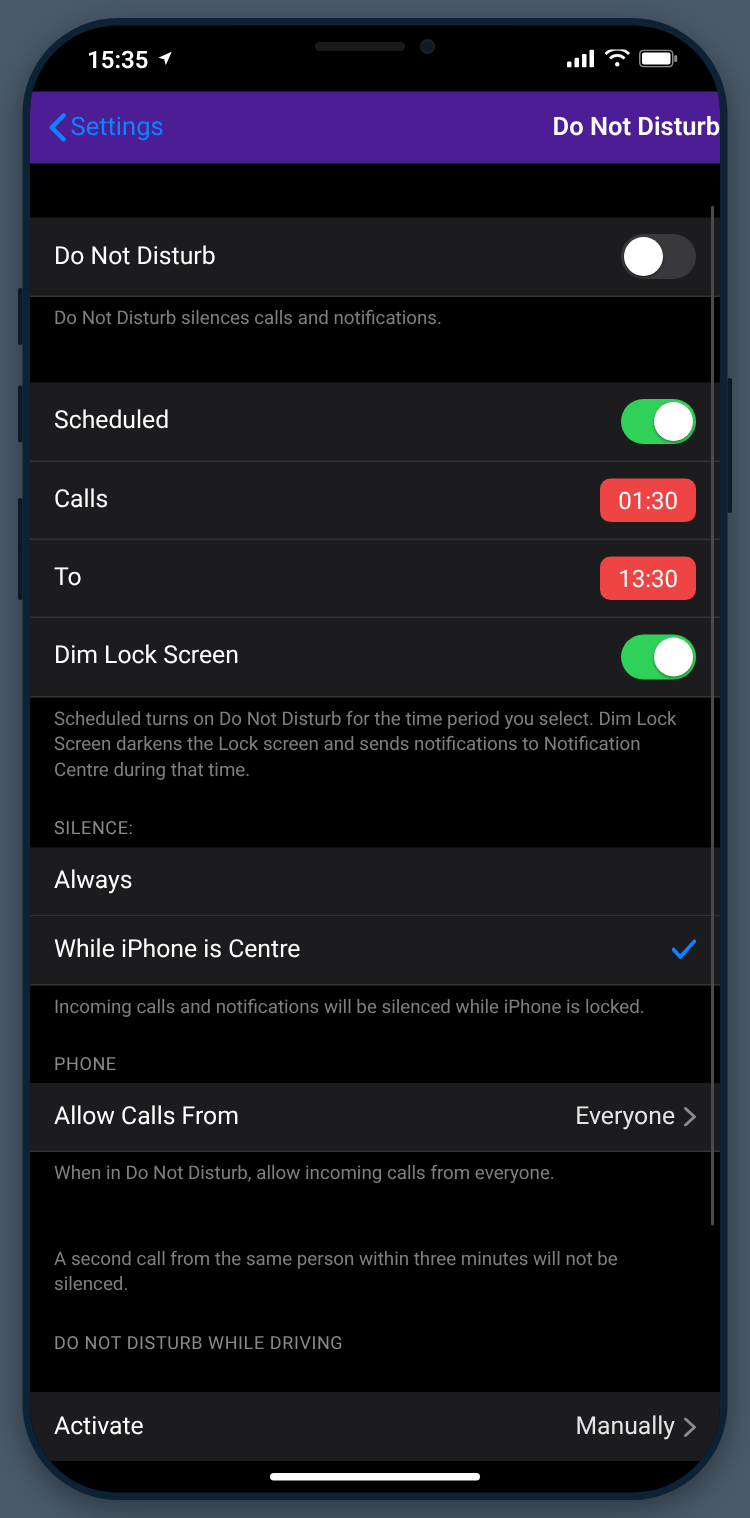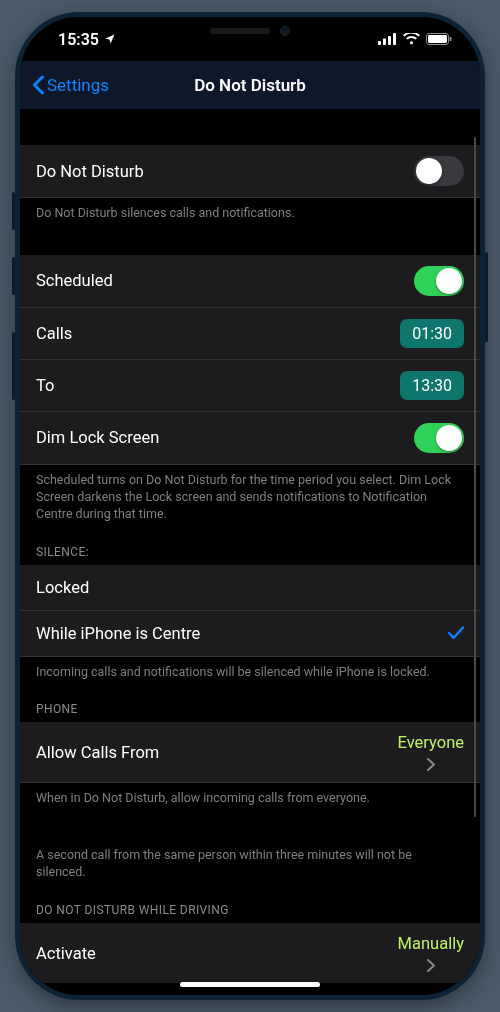--- a/index.html
+++ b/index.html
@@ -42,22 +42,22 @@
     position:absolute; top:0; left:0; right:0; height:44px;
     display:flex; justify-content:space-between; align-items:center;
     padding:0 28px; color:#fff; font-size:16px; font-weight:600;
     z-index:40;
   }
   .status-left { display:flex; align-items:center; gap:5px; padding-left:10px;}
   .status-right { display:flex; align-items:center; gap:6px; }
 
   .nav-bar {
     position:absolute; top:44px; left:0; right:0; height:48px;
-    display:flex; align-items:center; justify-content:center;
-    background:#0f172a; z-index:30;
+    display:flex; align-items:center; justify-content:flex-end;
+    background:#4c1d95; z-index:30;
   }
   .nav-back {
     position:absolute; left:12px; top:0; bottom:0; display:flex; align-items:center;
     color:#0a84ff; font-size:17px;
   }
   .nav-back svg { margin-right:2px; }
   .nav-title { color:#fff; font-size:17px; font-weight:600; }
 
   .content {
     position:absolute; top:92px; bottom:0; left:0; right:0;
@@ -75,40 +75,40 @@
     font-size:12px; color:#8a8a8d; letter-spacing:0.4px;
     padding:0 4px 6px 16px; text-transform:uppercase;
   }
   .header-label.nolower { text-transform:none; }
   .row {
     background:#1c1c1e; min-height:46px; padding:11px 16px;
     display:flex; align-items:center; justify-content:space-between;
     font-size:16.5px; color:#fff;
     border-bottom:0.5px solid #333;
   }
-  .row:last-of-type { border-bottom:none; }
-  .row .detail { color:#bef264; display:flex; align-items:center; gap:6px;flex-direction:column; }
+  .row:last-of-type { border-bottom:none;margin-top:20px; }
+  .row .detail { color:#e5e5e5; display:flex; align-items:center; gap:6px; }
   .footer {
     font-size:12.5px; color:#7f7f82; padding:7px 16px 0 16px; line-height:1.35;
   }
 
   .toggle {
     width:50px; height:30px; border-radius:15px; position:relative;
     background:#39393d;
   }
   .toggle .knob {
     position:absolute; width:26px; height:26px; background:#fff; border-radius:50%;
     top:2px; left:2px; box-shadow:0 1px 2px rgba(0,0,0,0.4);
     transition:none;
   }
   .toggle.on { background:#30d158; }
   .toggle.on .knob { left:22px; }
 
   .time-chip {
-    background:#0f766e; color:#fff; font-size:16px;
+    background:#ef4444; color:#fff; font-size:16px;
     padding:5px 12px; border-radius:7px; font-variant-numeric:tabular-nums;
   }
   .check svg { display:block; }
 
   .home-indicator {
     position:absolute; bottom:8px; left:50%; transform:translateX(-50%);
     width:140px; height:5px; background:#fff; border-radius:3px; z-index:60;
   }
 </style>
 </head>
@@ -190,21 +190,21 @@
           <div class="toggle on">
               <div class="knob"></div>
             </div>
         </div>
         <div class="footer">Scheduled turns on Do Not Disturb for the time period you select. Dim Lock Screen darkens the Lock screen and sends notifications to Notification Centre during that time.</div>
       </div>
 
       <div class="group tight">
         <div class="header-label nolower">SILENCE:</div>
         <div class="row">
-          <span>Locked</span>
+          <span>Always</span>
           <span class="check"></span>
         </div>
         <div class="row">
           <span>While iPhone is Centre</span>
           <span class="check">
               <svg width="16" height="14" viewBox="0 0 16 14" fill="none" stroke="#0a84ff" stroke-width="2.4" stroke-linecap="round" stroke-linejoin="round">
                 <polyline points="1,7 5.5,12 15,1.5"></polyline>
               </svg>
             </span>
         </div>

